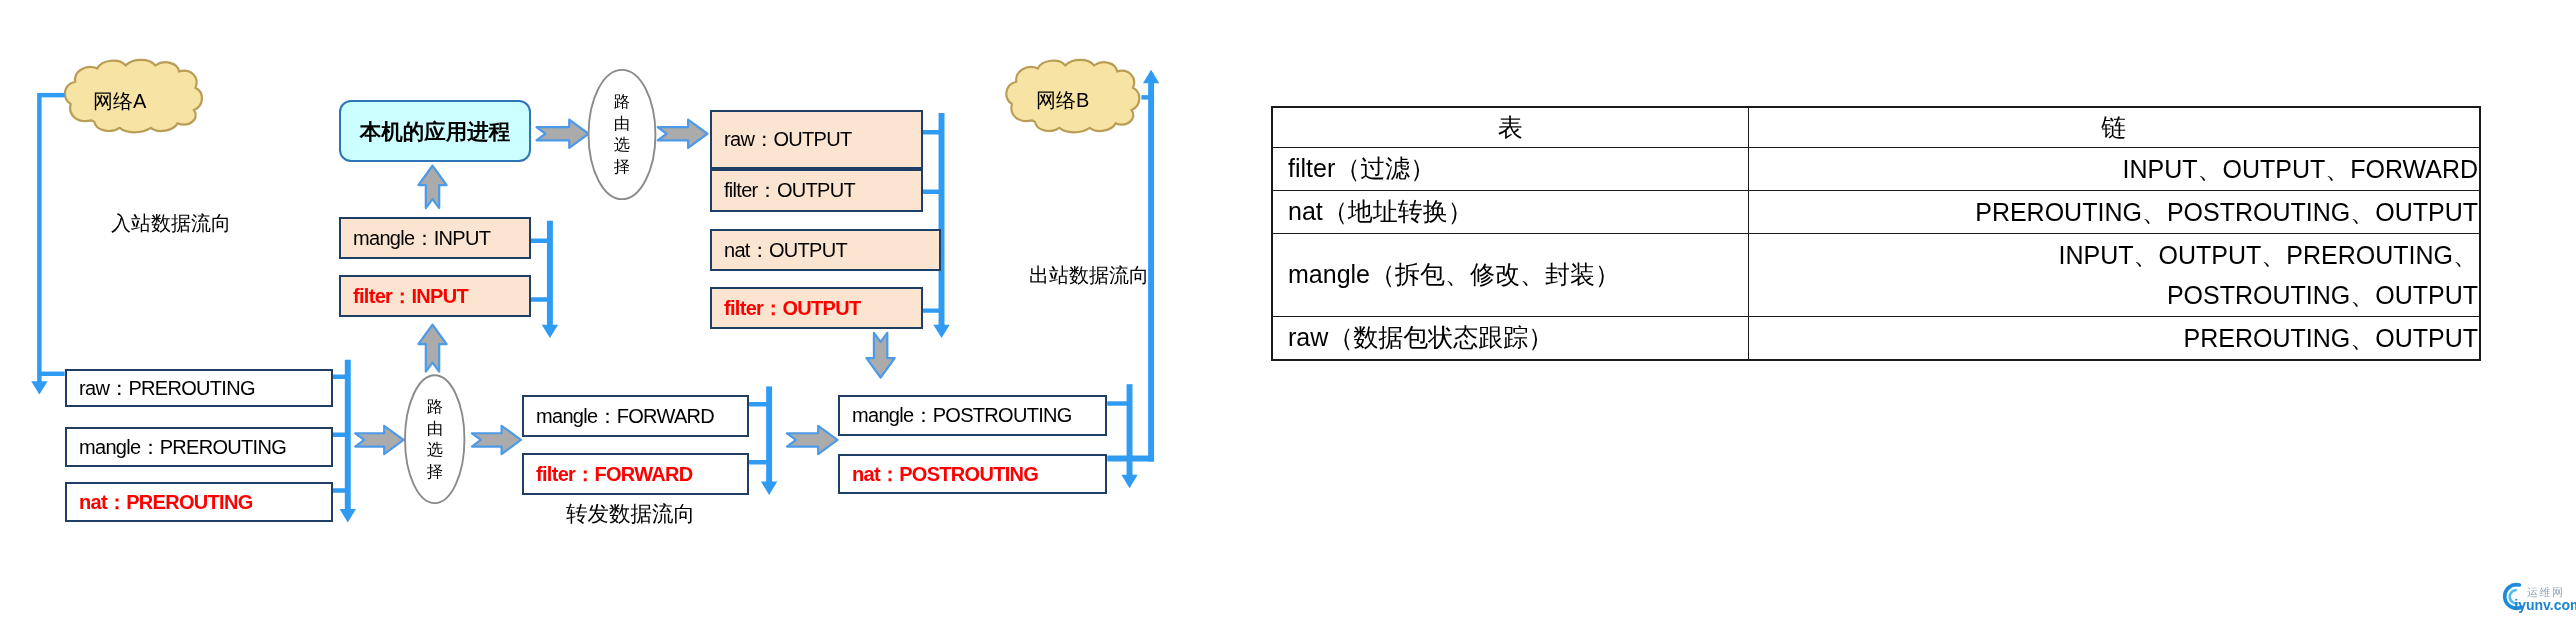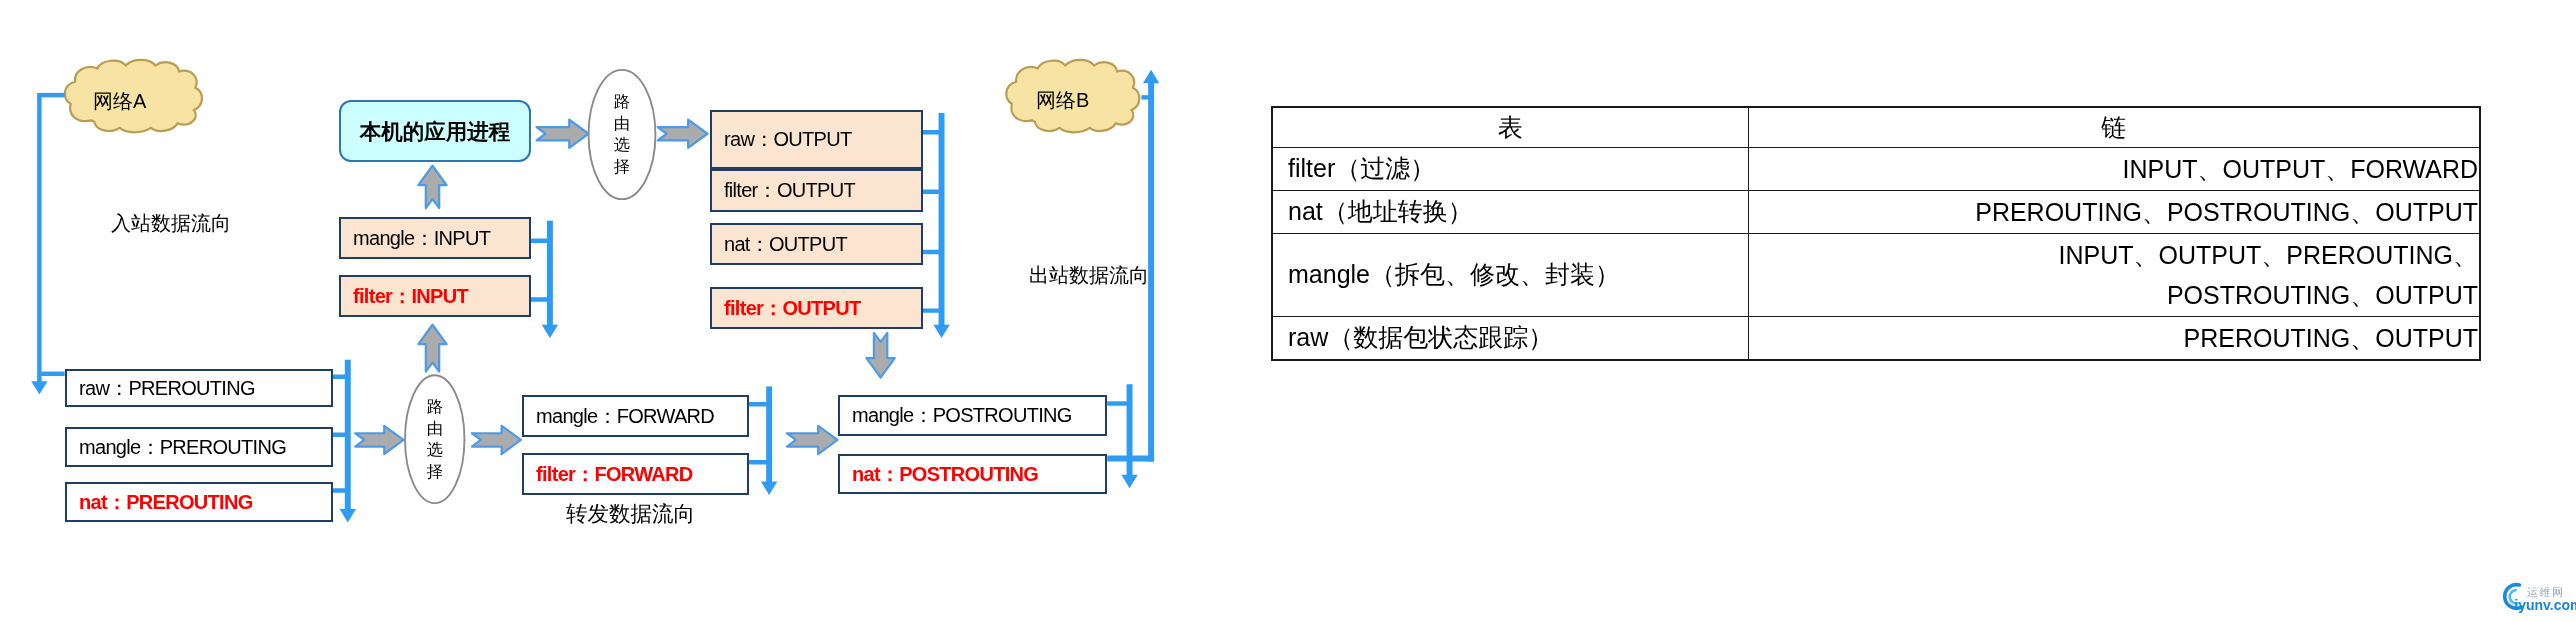--- a/index.html
+++ b/index.html
@@ -119,21 +119,21 @@
   <div class="flowlabel" style="left:1029px;top:262px;">出站数据流向</div>
   <div class="flowlabel" style="left:566px;top:499px;font-size:21.5px;">转发数据流向</div>
 
   <div class="routetext" style="left:611px;top:91px;">路由选择</div>
   <div class="routetext" style="left:424px;top:396px;">路由选择</div>
 
   <div class="proc" style="left:339px;top:100px;width:192px;height:62px;">本机的应用进程</div>
 
   <div class="dbox" style="left:710px;top:110px;width:213px;height:59px;">raw：OUTPUT</div>
   <div class="dbox" style="left:710px;top:169px;width:213px;height:43px;">filter：OUTPUT</div>
-  <div class="dbox" style="left:710px;top:223px;width:213px;height:42px;text-align:center;">nat：OUTPUT</div>
+  <div class="dbox" style="left:710px;top:229px;width:231px;height:42px;text-align:center;">nat：OUTPUT</div>
   <div class="dbox red" style="left:710px;top:287px;width:213px;height:42px;">filter：OUTPUT</div>
 
   <div class="dbox" style="left:339px;top:217px;width:192px;height:42px;">mangle：INPUT</div>
   <div class="dbox red" style="left:339px;top:275px;width:192px;height:42px;">filter：INPUT</div>
 
   <div class="dbox white" style="left:65px;top:357px;width:268px;height:38px;">raw：PREROUTING</div>
   <div class="dbox white" style="left:65px;top:415px;width:268px;height:40px;">mangle：PREROUTING</div>
   <div class="dbox white red" style="left:65px;top:470px;width:268px;height:40px;">nat：PREROUTING</div>
 
   <div class="dbox white" style="left:522px;top:383px;width:227px;height:42px;">mangle：FORWARD</div>

